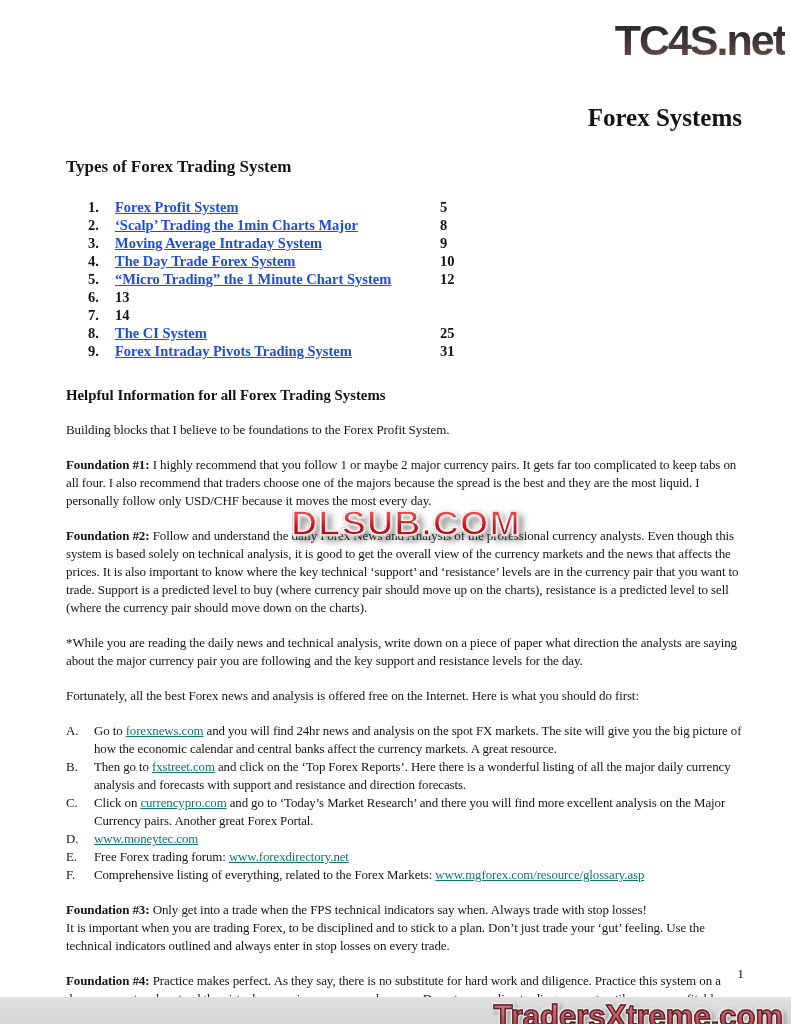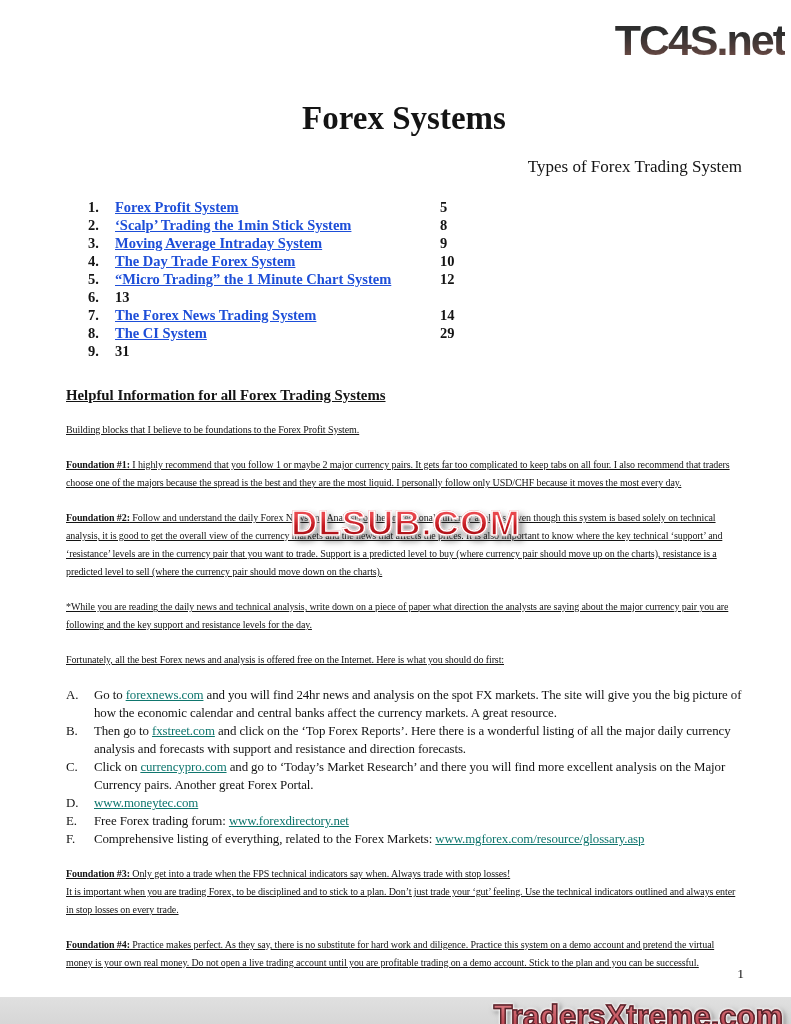--- a/index.html
+++ b/index.html
@@ -33,50 +33,48 @@
 
   .content {
     position: absolute;
     left: 66px;
     top: 0;
     width: 676px;
   }
 
   .title {
     margin-top: 92px;
-    text-align: center;
-    font-size: 33px;
+    text-align: right;
+    font-size: 25px;
     font-weight: bold;
     line-height: 28px;
   }
 
   .toc-heading {
     margin-top: 25px;
     font-size: 17px;
-    font-weight: normal;
+    font-weight: bold;
     line-height: 20px;
-    text-align: right;
   }
 
   .toc-list { margin-top: 21px; padding-left: 22px; }
   .toc-row { display: flex; line-height: 18px; font-size: 14.5px; font-weight: bold; }
   .toc-num { width: 27px; flex-shrink: 0; }
   .toc-link-wrap { width: 325px; flex-shrink: 0; }
   .toc-row a { color: #1d4ed8; text-decoration: underline; font-weight: bold; }
   .toc-page { color: #141414; }
 
   .helpful-heading {
     margin-top: 26px;
     font-size: 14.8px;
     font-weight: bold;
     line-height: 18px;
-    text-decoration: underline;
-  }
-
-  .para { margin-top: 17px; font-size: 10px; line-height: 18px; letter-spacing: -0.1px; text-decoration: underline; }
+  }
+
+  .para { margin-top: 17px; font-size: 13px; line-height: 18px; letter-spacing: -0.1px; }
   .para b { font-weight: bold; }
   .para a, .res-text a { color: #0f766e; text-decoration: underline; }
 
   .res-list { margin-top: 17px; }
   .res-row { display: flex; font-size: 12.9px; line-height: 18px; letter-spacing: -0.1px; }
   .res-letter { width: 28px; flex-shrink: 0; }
   .res-text { flex: 1; }
 
   
   .watermark {
@@ -148,21 +146,21 @@
     <div class="toc-heading">Types of Forex Trading System</div>
 
     <div class="toc-list">
       <div class="toc-row">
         <span class="toc-num">1.</span>
         <span class="toc-link-wrap"><a href="#">Forex Profit System</a></span>
         <span class="toc-page">5</span>
       </div>
       <div class="toc-row">
         <span class="toc-num">2.</span>
-        <span class="toc-link-wrap"><a href="#">‘Scalp’ Trading the 1min Stick System</a></span>
+        <span class="toc-link-wrap"><a href="#">‘Scalp’ Trading the 1min Charts Major</a></span>
         <span class="toc-page">8</span>
       </div>
       <div class="toc-row">
         <span class="toc-num">3.</span>
         <span class="toc-link-wrap"><a href="#">Moving Average Intraday System</a></span>
         <span class="toc-page">9</span>
       </div>
       <div class="toc-row">
         <span class="toc-num">4.</span>
         <span class="toc-link-wrap"><a href="#">The Day Trade Forex System</a></span>
@@ -172,30 +170,30 @@
         <span class="toc-num">5.</span>
         <span class="toc-link-wrap"><a href="#">“Micro Trading” the 1 Minute Chart System</a></span>
         <span class="toc-page">12</span>
       </div>
       <div class="toc-row">
         <span class="toc-num">6.</span>
         <span class="toc-page">13</span>
       </div>
       <div class="toc-row">
         <span class="toc-num">7.</span>
-        <span class="toc-link-wrap"><a href="#">The Forex News Trading System</a></span>
         <span class="toc-page">14</span>
       </div>
       <div class="toc-row">
         <span class="toc-num">8.</span>
         <span class="toc-link-wrap"><a href="#">The CI System</a></span>
-        <span class="toc-page">29</span>
+        <span class="toc-page">25</span>
       </div>
       <div class="toc-row">
         <span class="toc-num">9.</span>
+        <span class="toc-link-wrap"><a href="#">Forex Intraday Pivots Trading System</a></span>
         <span class="toc-page">31</span>
       </div>
     </div>
 
     <div class="helpful-heading">Helpful Information for all Forex Trading Systems</div>
 
     <div class="para">Building blocks that I believe to be foundations to the Forex Profit System.</div>
 
     <div class="para"><b>Foundation #1:</b><span>  I highly recommend that you follow 1 or maybe 2 major currency pairs. It gets far too complicated to keep tabs on all four.  I also recommend that traders choose one of the majors because the spread is the best and they are the most liquid.  I personally follow only USD/CHF because it moves the most every day.</span></div>
 

